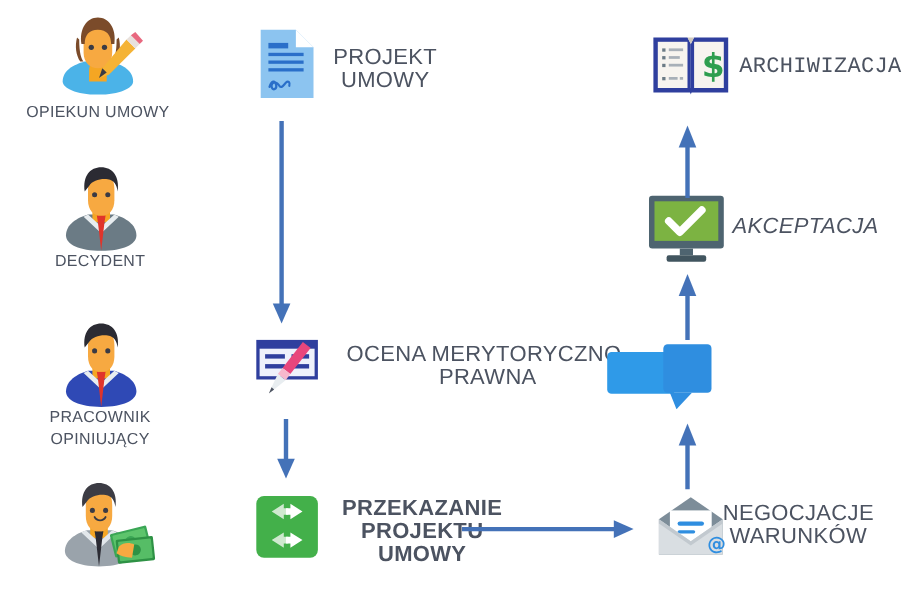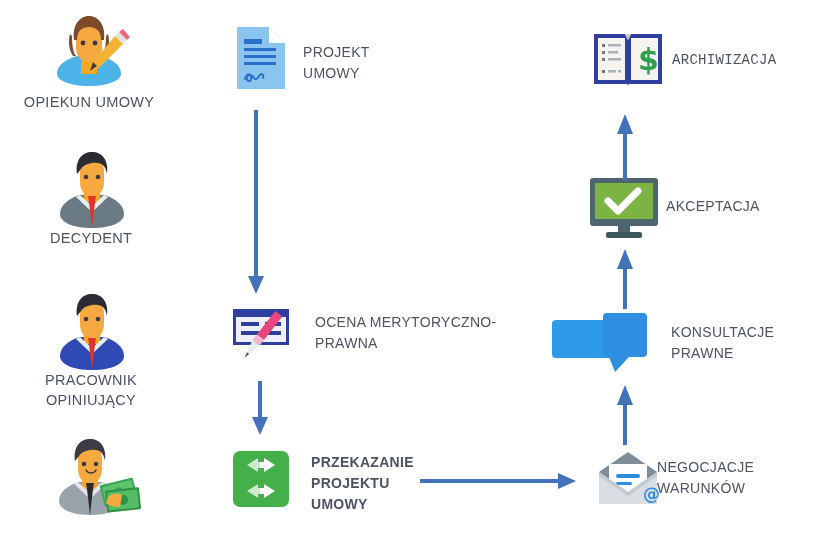--- a/index.html
+++ b/index.html
@@ -12,25 +12,26 @@
   #canvas {
     position: relative;
     width: 823px; height: 539px;
     background: #ffffff;
   }
 
   
   .lbl {
     position: absolute;
     color: #4c5361;
-    font-size: 14px;
+    font-size: 20px;
     line-height: 21px;
     letter-spacing: 0.3px;
     white-space: pre-line;
     font-family: "Liberation Sans", sans-serif;
+    text-align: center;
   }
   .actor-lbl {
     position: absolute;
     color: #4c5361;
     font-size: 14.5px;
     line-height: 20px;
     letter-spacing: 0.3px;
     text-align: center;
     white-space: pre-line;
     width: 190px;
@@ -183,33 +184,31 @@
   <div class="lbl" style="left:657px; top:457px;">NEGOCJACJE
 WARUNKÓW</div>
 
   <div class="node icon-box" style="left:551px; top:312px; width:96px; height:60px;">
     <svg width="96" height="60" viewBox="0 0 96 60">
       <rect x="1" y="8" width="62" height="38" rx="4" fill="#2f9ae8"></rect>
       <rect x="52" y="1" width="44" height="44" rx="4" fill="#2f8ee0"></rect>
       <path d="M58 45 L78 45 L64 60 Z" fill="#2f8ee0"></path>
     </svg>
   </div>
-  <div class="lbl" style="left:671px; top:322px;">KONSULTACJE
-PRAWNE</div>
 
   <div class="node icon-box" style="left:588px; top:177px; width:72px; height:62px;">
     <svg width="72" height="62" viewBox="0 0 72 62">
       <rect x="2" y="1" width="68" height="48" rx="3" fill="#4e6470"></rect>
       <rect x="7" y="6" width="58" height="36" fill="#7cb342"></rect>
       <path d="M20 24 L30 34 L50 14" stroke="#ffffff" stroke-width="7" fill="none" stroke-linecap="round" stroke-linejoin="round"></path>
       <rect x="30" y="49" width="12" height="6" fill="#4e6470"></rect>
       <rect x="18" y="55" width="36" height="6" rx="2" fill="#41555f"></rect>
     </svg>
   </div>
-  <div class="lbl" style="left:666px; top:196px;">AKCEPTACJA</div>
+  <div class="lbl" style="left:666px; top:196px;font-style:italic;">AKCEPTACJA</div>
 
   <div class="node icon-box" style="left:592px; top:30px; width:72px; height:58px;">
     <svg width="72" height="58" viewBox="0 0 72 58">
       <path d="M2 4 L33 4 L36 10 L36 54 L2 54 Z" fill="#2f3f9e"></path>
       <path d="M70 4 L39 4 L36 10 L36 54 L70 54 Z" fill="#2f3f9e"></path>
       <rect x="6" y="8" width="27" height="42" fill="#f7f4ef"></rect>
       <rect x="39" y="8" width="27" height="42" fill="#f7f4ef"></rect>
       <rect x="10" y="14" width="3" height="3" fill="#6b7b85"></rect>
       <rect x="16" y="14" width="13" height="2.5" fill="#a8b0b8"></rect>
       <rect x="10" y="21" width="3" height="3" fill="#6b7b85"></rect>

